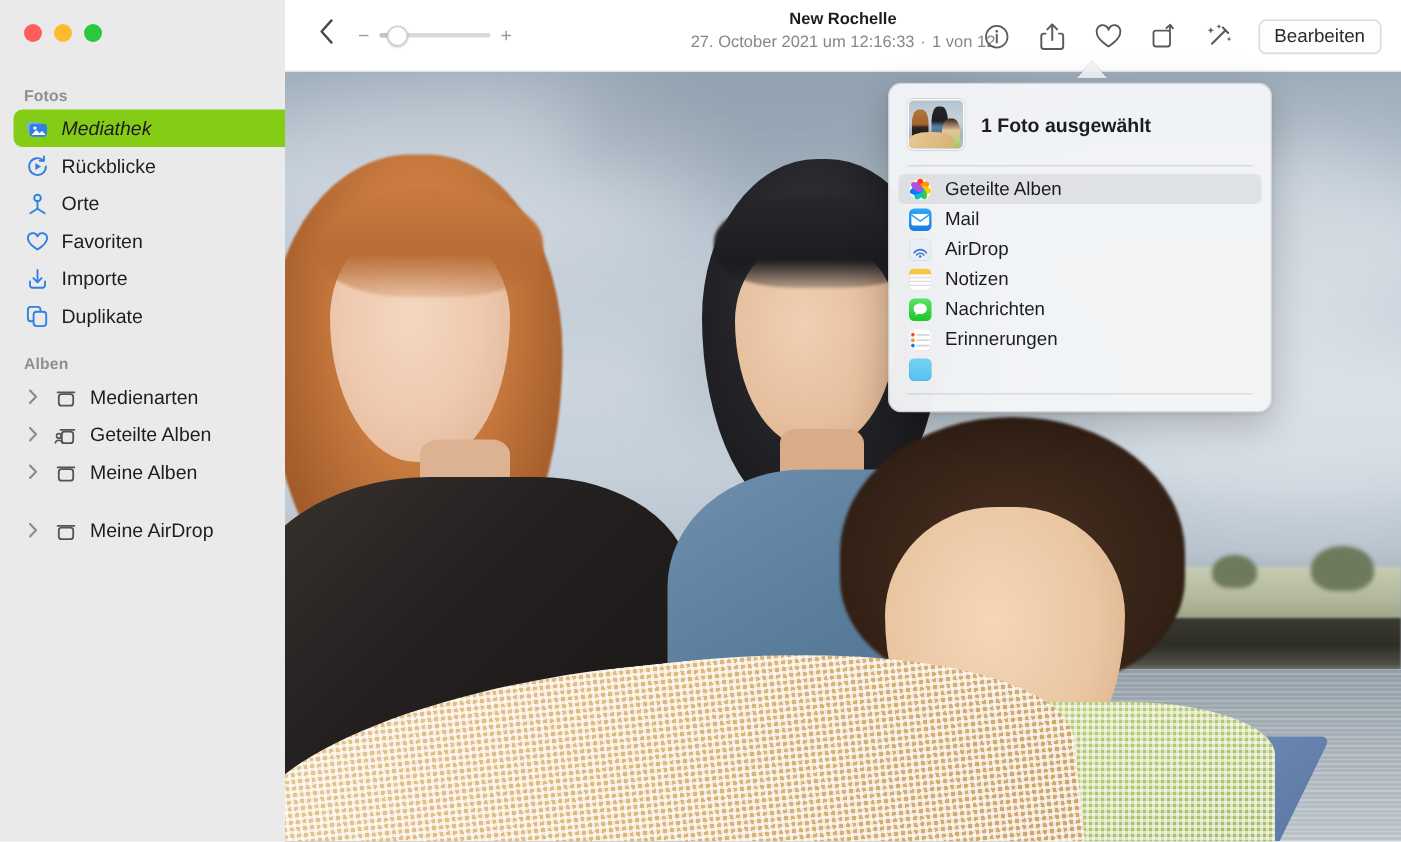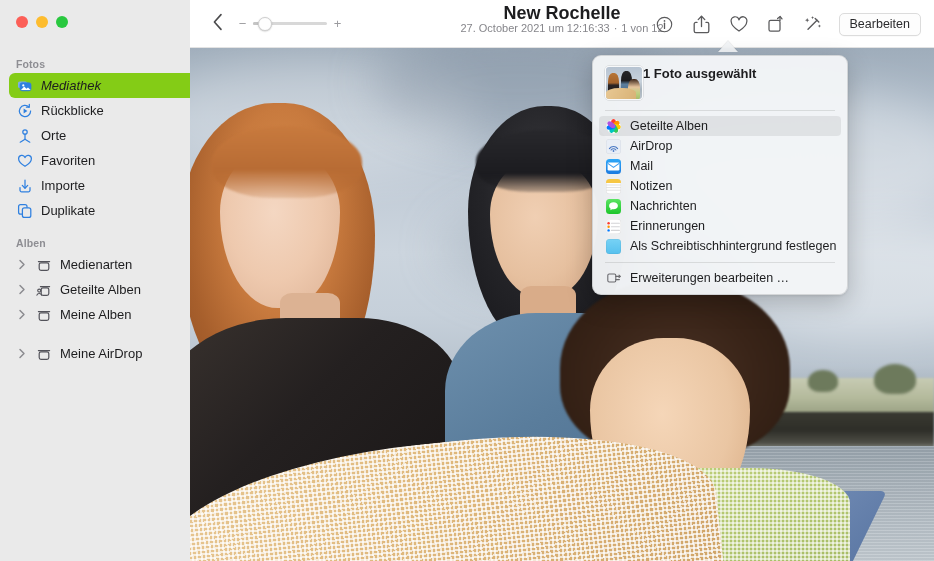--- a/index.html
+++ b/index.html
@@ -107,21 +107,21 @@
     border: 0.5px solid #cfcfcf;
     box-shadow: 0 0.5px 1.5px rgba(0,0,0,0.22);
   }
   .tb-center {
     position: absolute; left: 50%; transform: translateX(-50%);
     top: 5px;
     text-align: center;
     pointer-events: none;
   }
   .tb-title {
-    font-size: 18px; font-weight: 700; color: #1d1d1f;
+    font-size: 11px; font-weight: 700; color: #1d1d1f;
     line-height: 16px;
   }
   .tb-sub {
     font-size: 11px; color: #86868b;
     line-height: 15px;
     white-space: nowrap;
   }
   .tb-sub .dot { padding: 0 4px; }
   .tb-right {
     position: absolute; right: 13px; top: 0;
@@ -331,21 +331,22 @@
   .pop-tail {
     position: absolute;
     left: 718px; top: 41px;
     width: 0; height: 0;
     border-left: 10px solid transparent;
     border-right: 10px solid transparent;
     border-bottom: 11px solid rgba(243,245,247,0.96);
     filter: drop-shadow(0 -1px 0.5px rgba(0,0,0,0.08));
   }
   .pop-header {
-    display: flex; 
+    display: flex; align-items: center;
+    gap: 11px;
     padding: 2px 14px 10px 12px;
   }
   .pop-thumb {
     width: 38px; height: 34px;
     border-radius: 4px;
     border: 1px solid rgba(255,255,255,0.9);
     box-shadow: 0 0 0 0.5px rgba(0,0,0,0.16);
     overflow: hidden;
     position: relative;
     background: linear-gradient(to bottom, #b6c3d1 0%, #c8d2dc 45%, #a8b3bd 70%, #b9c2ca 100%);
@@ -722,38 +723,38 @@
           <i style="background:#ffcc00; transform:rotate(102deg);"></i>
           <i style="background:#34c759; transform:rotate(153deg);"></i>
           <i style="background:#00c7be; transform:rotate(204deg);"></i>
           <i style="background:#007aff; transform:rotate(255deg);"></i>
           <i style="background:#af52de; transform:rotate(306deg);"></i>
         </span>
         <span class="lbl">Geteilte Alben</span>
       </div>
 
       <div class="pop-item">
+        <span class="pop-ic ic-mail">
+          <svg width="13" height="9" viewBox="0 0 13 9" fill="none">
+            <rect x="0.6" y="0.6" width="11.8" height="7.8" rx="1.2" fill="#ffffff"></rect>
+            <path d="M0.8 1.4 L6.5 5.4 L12.2 1.4" stroke="#3b9cf0" stroke-width="1.1" fill="none" stroke-linejoin="round"></path>
+          </svg>
+        </span>
+        <span class="lbl">Mail</span>
+      </div>
+
+      <div class="pop-item">
         <span class="pop-ic ic-airdrop">
           <svg width="11" height="11" viewBox="0 0 11 11" fill="none">
             <path d="M1.4 7.6a5 5 0 0 1 8.2 0" stroke="#4a79c4" stroke-width="1.1" fill="none" stroke-linecap="round"></path>
             <path d="M3.1 9a3 3 0 0 1 4.8 0" stroke="#4a79c4" stroke-width="1.1" fill="none" stroke-linecap="round"></path>
             <circle cx="5.5" cy="10" r="0.9" fill="#4a79c4"></circle>
           </svg>
         </span>
         <span class="lbl">AirDrop</span>
-      </div>
-
-      <div class="pop-item">
-        <span class="pop-ic ic-mail">
-          <svg width="13" height="9" viewBox="0 0 13 9" fill="none">
-            <rect x="0.6" y="0.6" width="11.8" height="7.8" rx="1.2" fill="#ffffff"></rect>
-            <path d="M0.8 1.4 L6.5 5.4 L12.2 1.4" stroke="#3b9cf0" stroke-width="1.1" fill="none" stroke-linejoin="round"></path>
-          </svg>
-        </span>
-        <span class="lbl">Mail</span>
       </div>
 
       <div class="pop-item">
         <span class="pop-ic ic-notes">
           <svg width="15" height="15" viewBox="0 0 15 15" fill="none">
             <rect x="0" y="0" width="15" height="4" fill="#f7c744"></rect>
             <path d="M0 6h15M0 8.6h15M0 11.2h15" stroke="#dedede" stroke-width="0.9"></path>
           </svg>
         </span>
         <span class="lbl">Notizen</span>
@@ -776,35 +777,22 @@
             <circle cx="2.6" cy="7.8" r="1.2" fill="#ff9500"></circle>
             <circle cx="2.6" cy="11.4" r="1.2" fill="#007aff"></circle>
             <path d="M5.4 4.2h8M5.4 7.8h8M5.4 11.4h8" stroke="#d4d4d6" stroke-width="1.1" stroke-linecap="round"></path>
           </svg>
         </span>
         <span class="lbl">Erinnerungen</span>
       </div>
 
       <div class="pop-item">
         <span class="pop-ic ic-desk"></span>
-        <span class="lbl">Als Schreibtischhintergrund festlegen</span>
       </div>
 
     </div>
 
     <div class="pop-sep2"></div>
 
-    <div class="pop-list">
-      <div class="pop-item">
-        <span class="pop-ic ic-ext">
-          <svg width="14" height="12" viewBox="0 0 14 12" fill="none">
-            <rect x="0.8" y="2" width="8" height="8" rx="1.4" stroke="#6a6a6e" stroke-width="1.1" fill="none"></rect>
-            <path d="M8.8 4.4h3.6M8.8 7.6h3.6" stroke="#6a6a6e" stroke-width="1.1" stroke-linecap="round"></path>
-            <path d="M12 3.2 L13.4 4.4 L12 5.6" stroke="#6a6a6e" stroke-width="1.1" fill="none" stroke-linecap="round" stroke-linejoin="round"></path>
-          </svg>
-        </span>
-        <span class="lbl">Erweiterungen bearbeiten …</span>
-      </div>
-    </div>
 
   </div>
 
 </div>
 
 </body></html>

